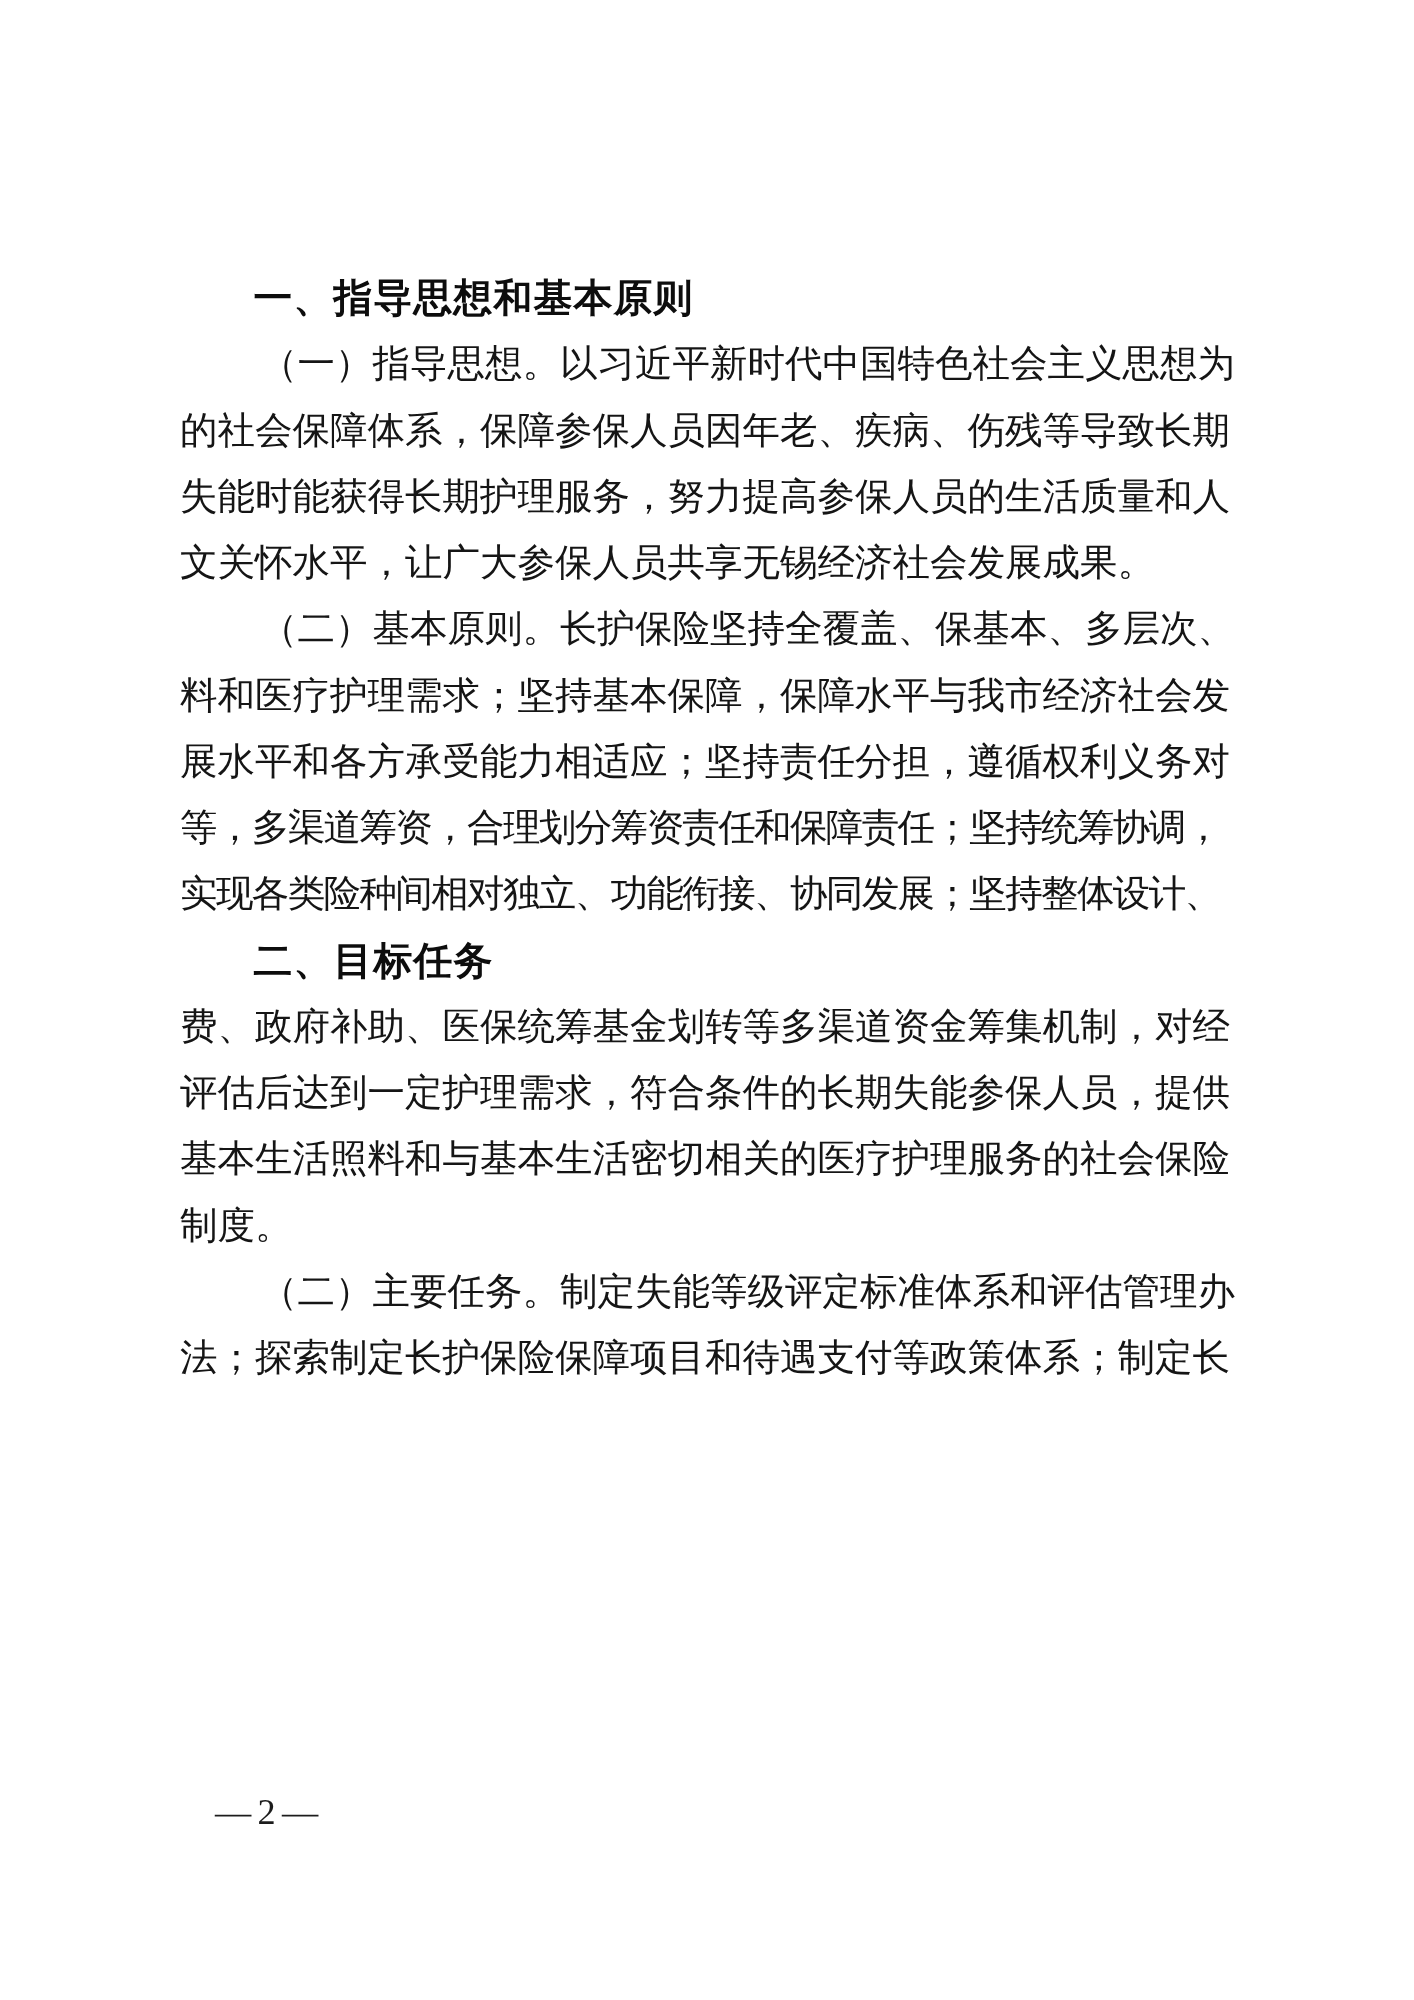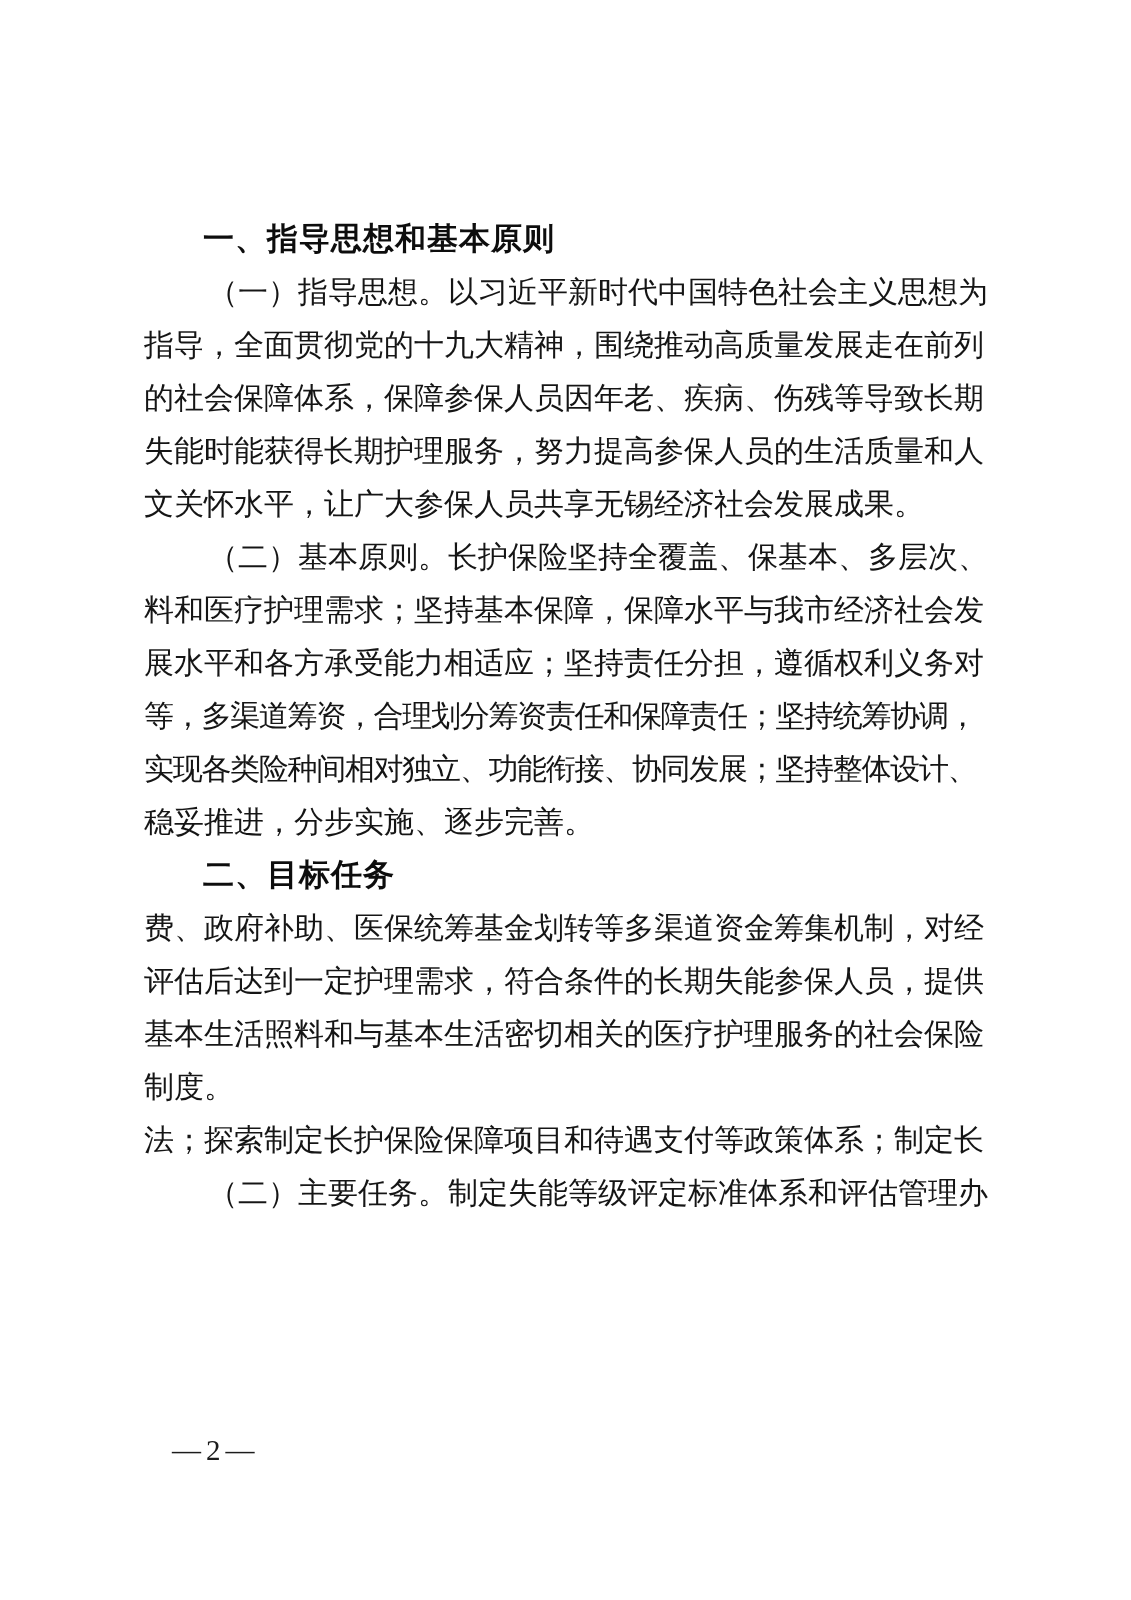--- a/index.html
+++ b/index.html
@@ -64,39 +64,37 @@
   }
 </style>
 </head>
 <body>
 
 <div class="page">
   <div class="content">
       <div class="heading">一、指导思想和基本原则</div>
       <div class="paragraph">
         <div class="line first">（一）指导思想。以习近平新时代中国特色社会主义思想为</div>
-        <div class="line">指导，全面贯彻党的十九大精神，围绕推动高质量发展走在前列</div>
         <div class="line">的社会保障体系，保障参保人员因年老、疾病、伤残等导致长期</div>
         <div class="line">失能时能获得长期护理服务，努力提高参保人员的生活质量和人</div>
         <div class="line">文关怀水平，让广大参保人员共享无锡经济社会发展成果。</div>
       </div>
       <div class="paragraph">
         <div class="line first">（二）基本原则。长护保险坚持全覆盖、保基本、多层次、</div>
         <div class="line">料和医疗护理需求；坚持基本保障，保障水平与我市经济社会发</div>
         <div class="line">展水平和各方承受能力相适应；坚持责任分担，遵循权利义务对</div>
         <div class="line squeeze">等，多渠道筹资，合理划分筹资责任和保障责任；坚持统筹协调，</div>
         <div class="line squeeze">实现各类险种间相对独立、功能衔接、协同发展；坚持整体设计、</div>
-        <div class="line">稳妥推进，分步实施、逐步完善。</div>
       </div>
       <div class="heading">二、目标任务</div>
       <div class="paragraph">
         <div class="line">费、政府补助、医保统筹基金划转等多渠道资金筹集机制，对经</div>
         <div class="line">评估后达到一定护理需求，符合条件的长期失能参保人员，提供</div>
         <div class="line">基本生活照料和与基本生活密切相关的医疗护理服务的社会保险</div>
         <div class="line">制度。</div>
       </div>
       <div class="paragraph">
+        <div class="line first">（二）主要任务。制定失能等级评定标准体系和评估管理办</div>
         <div class="line">法；探索制定长护保险保障项目和待遇支付等政策体系；制定长</div>
-        <div class="line first">（二）主要任务。制定失能等级评定标准体系和评估管理办</div>
       </div>
     </div>
   <div class="footer">—2—</div>
 </div>
 
 </body></html>

